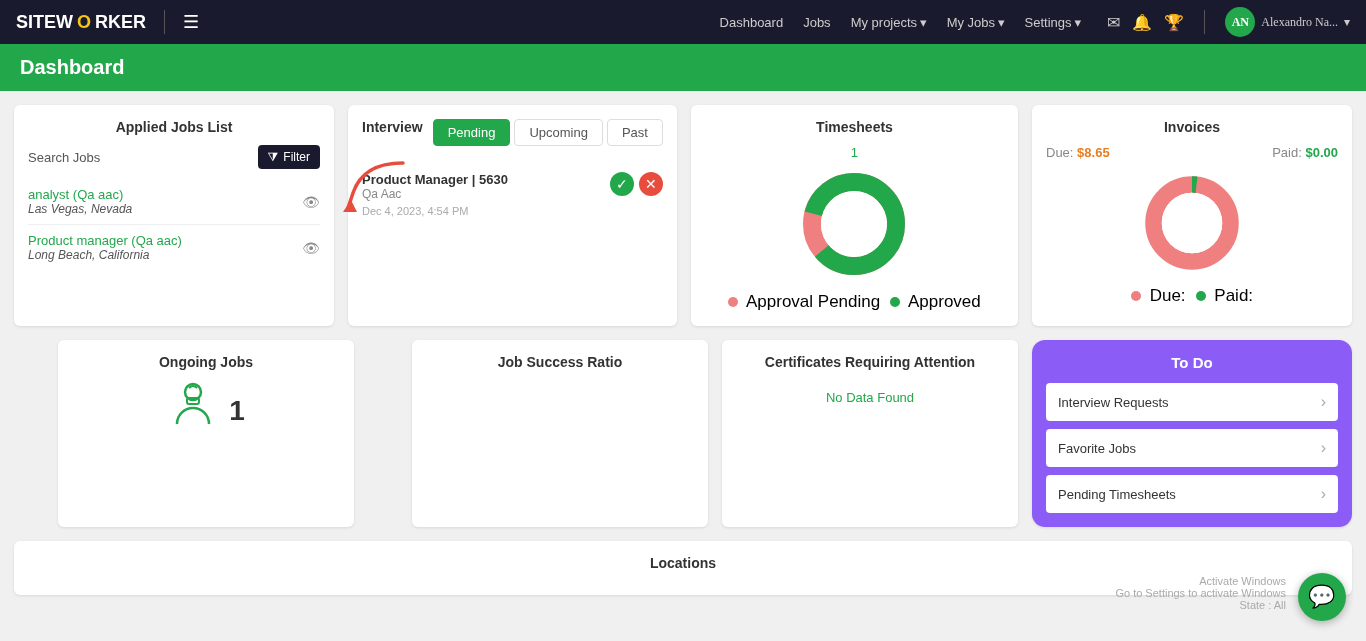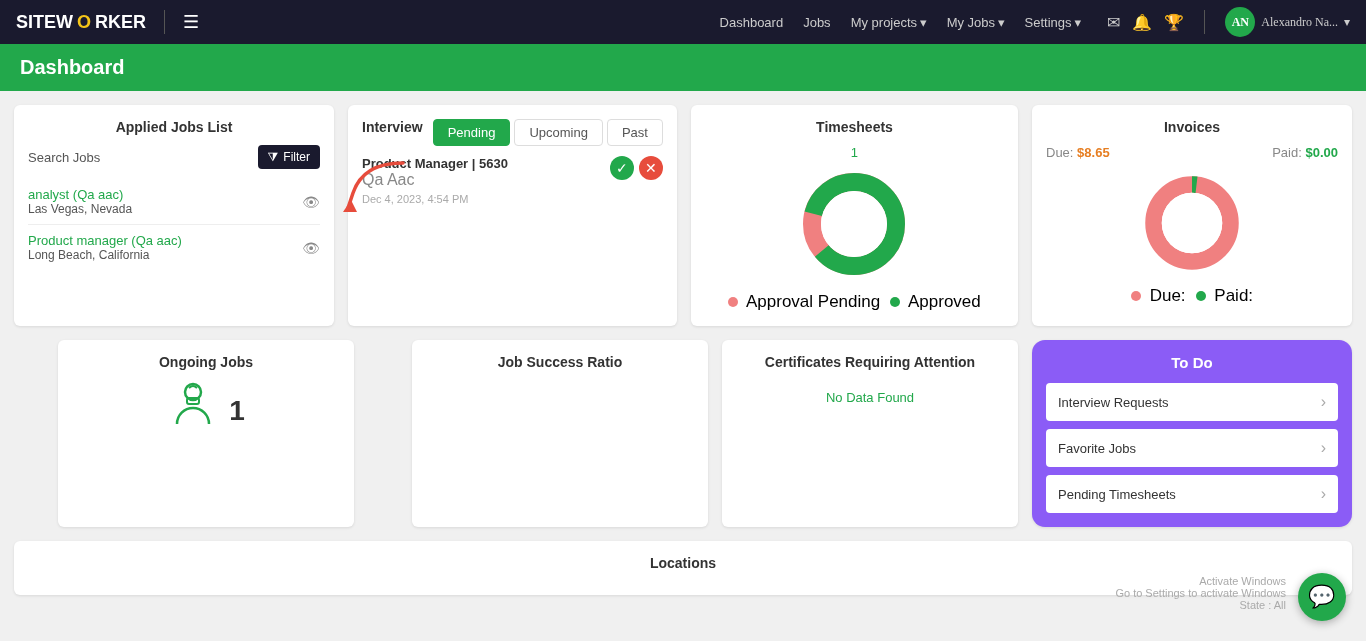--- a/index.html
+++ b/index.html
@@ -72,38 +72,38 @@
       border: none;
       border-radius: 4px;
       padding: 5px 10px;
       font-size: 12px;
       cursor: pointer;
       display: flex; align-items: center; gap: 5px;
     }
     .job-item { border-bottom: 1px solid #eee; padding: 8px 0; display: flex; justify-content: space-between; align-items: center; }
     .job-item:last-child { border-bottom: none; }
     .job-title { color: #22a84b; font-size: 13px; }
-    .job-location { color: #555; font-size: 12px; }
+    .job-location { color: #555; font-size: 12px; font-style: italic; }
     .eye-icon { color: #888; cursor: pointer; font-size: 14px; }
 
     
     .interview-card { flex: 0 0 310px; }
     .interview-tabs { display: flex; gap: 4px; margin-bottom: 10px; }
     .tab-btn {
       padding: 5px 14px;
       border: 1px solid #ddd;
       border-radius: 4px;
       background: white;
       cursor: pointer;
       font-size: 13px;
       color: #555;
     }
     .tab-btn.active { background: #22a84b; color: white; border-color: #22a84b; }
     .int-label { font-size: 13px; font-weight: bold; color: #333; }
-    .int-sub { font-size: 16px; color: #888; margin-bottom: 4px; }
+    .int-sub { font-size: 12px; color: #888; margin-bottom: 4px; }
     .int-date { font-size: 11px; color: #aaa; }
     .int-actions { display: flex; gap: 5px; }
     .btn-green { background: #22a84b; color: white; border: none; border-radius: 50%; width: 24px; height: 24px; cursor: pointer; font-size: 14px; display: flex; align-items: center; justify-content: center; }
     .btn-red { background: #e74c3c; color: white; border: none; border-radius: 50%; width: 24px; height: 24px; cursor: pointer; font-size: 14px; display: flex; align-items: center; justify-content: center; }
     .int-row { display: flex; justify-content: space-between; align-items: flex-start; }
 
     
     .timesheets-card { flex: 1; }
     .donut-wrapper { display: flex; flex-direction: column; align-items: center; }
     .donut-label-top { font-size: 13px; color: #22a84b; margin-bottom: 4px; }
@@ -264,21 +264,21 @@
               <div class="job-location">Long Beach, California</div>
             </div>
             <span class="eye-icon">👁</span>
           </div>
         </div>
       </div>
 
       <div class="card interview-card">
         <div style="display:flex;gap:10px;margin-bottom:10px;">
           <span style="font-size:14px;font-weight:bold;color:#333;">Interview</span>
-          <div class="interview-tabs" style="margin-bottom:0;">
+          <div class="interview-tabs" style="margin-bottom:16px;">
             <button class="tab-btn active">Pending</button>
             <button class="tab-btn">Upcoming</button>
             <button class="tab-btn">Past</button>
           </div>
         </div>
         <div class="int-row">
           <div>
             <div class="int-label">Product Manager | 5630</div>
             <div class="int-sub">Qa Aac</div>
             <div class="int-date">Dec 4, 2023, 4:54 PM</div>

